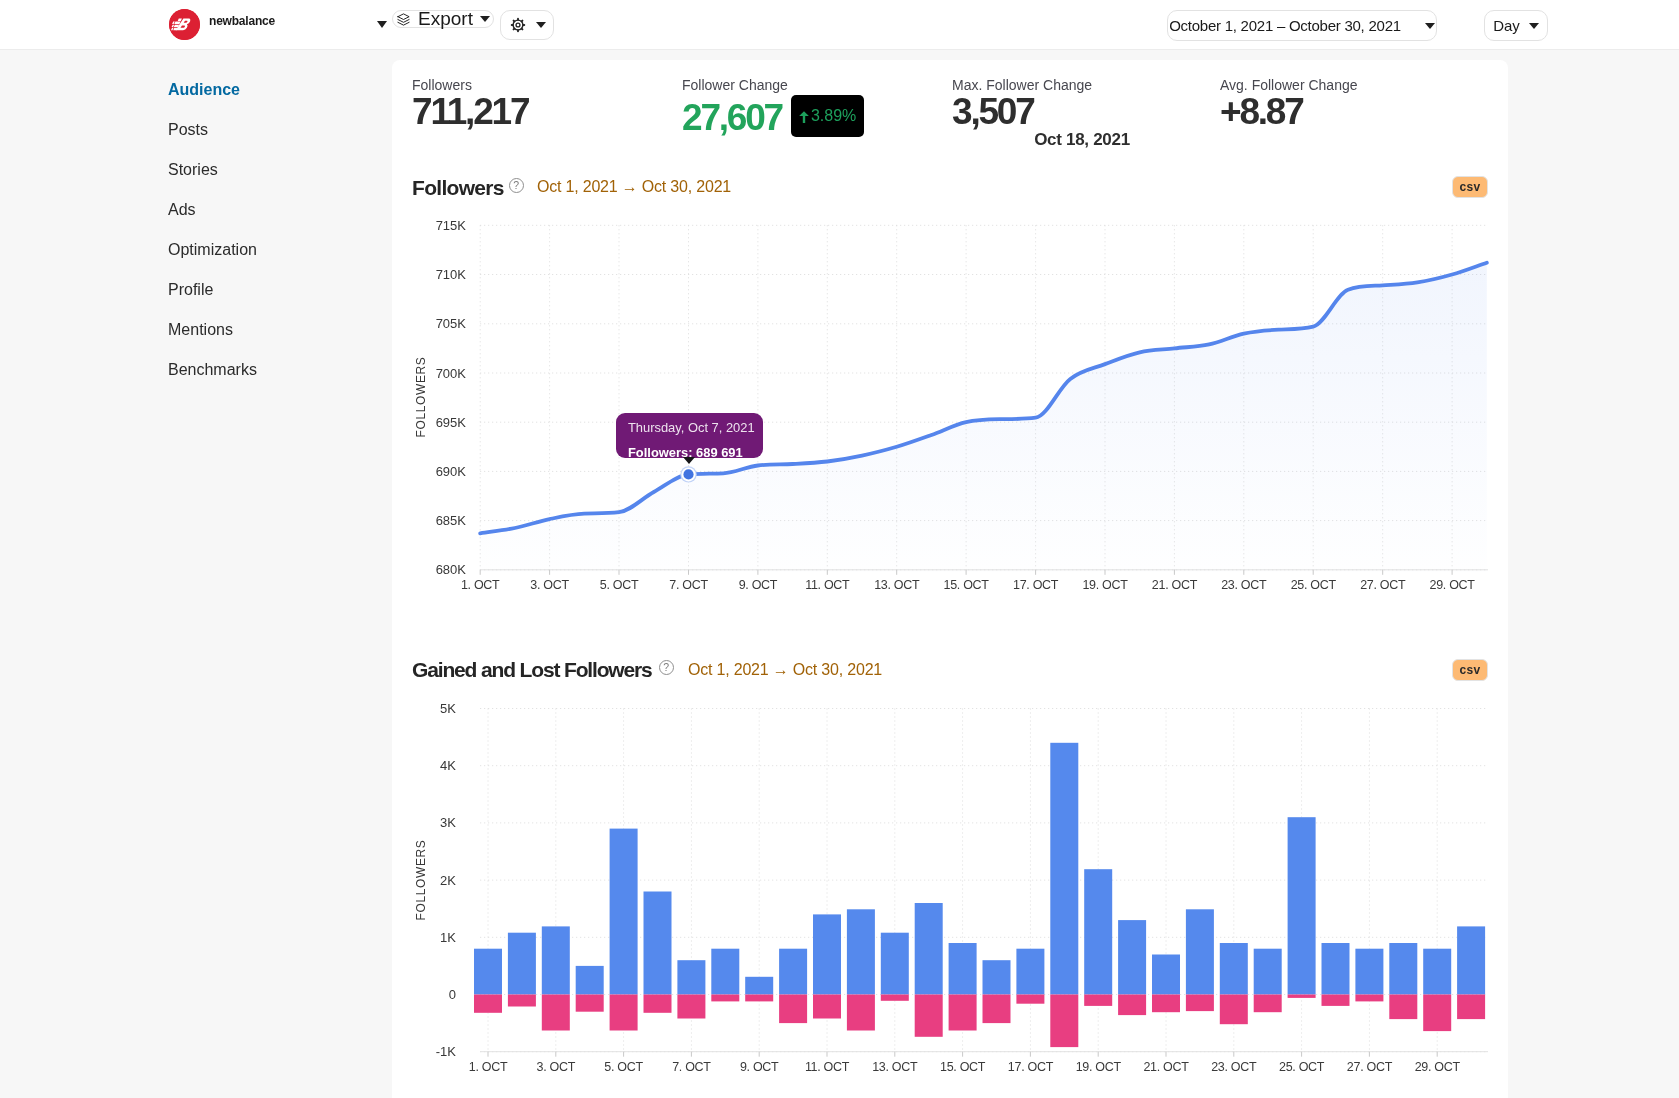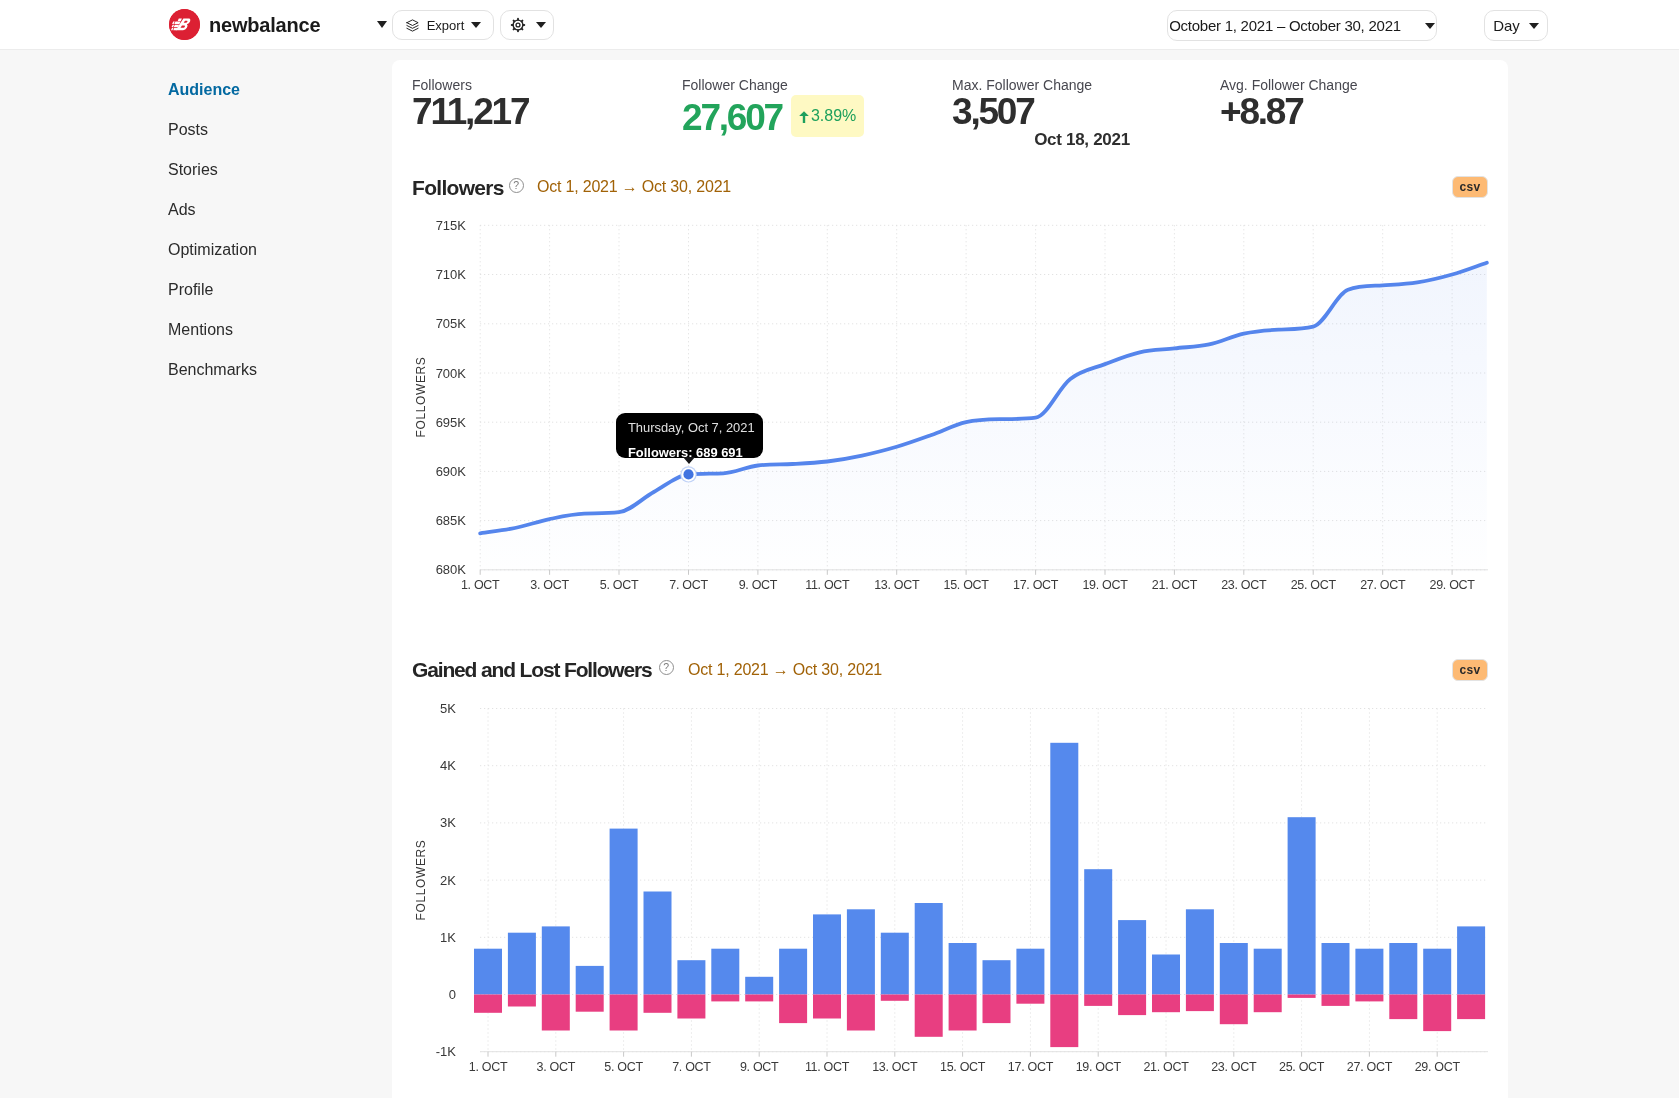--- a/index.html
+++ b/index.html
@@ -1,42 +1,42 @@
 <!DOCTYPE html>
 <html><head>
 <meta charset="utf-8">
 <style>
 * { margin:0; padding:0; box-sizing:border-box; }
 html,body { width:1679px; height:1098px; font-family:"Liberation Sans", sans-serif; background:#f7f7f7; overflow:hidden; }
 .header { position:absolute; left:0; top:0; width:1679px; height:50px; background:#fff; border-bottom:1px solid #ececec; z-index:5; }
 .avatar { position:absolute; left:169px; top:9px; width:31px; height:31px; border-radius:50%; background:#dc2033; overflow:hidden; }
-.brand { position:absolute; left:209px; top:14px; font-size:20px; font-weight:600; color:#1a1a1a; letter-spacing:-0.2px;}
+.brand { position:absolute; left:209px; top:14px; font-size:12px; font-weight:600; color:#1a1a1a; letter-spacing:-0.2px;}
 .caret { display:inline-block; width:0; height:0; border-left:5.5px solid transparent; border-right:5.5px solid transparent; border-top:7px solid #1f1f1f; }
 .hdrcaret { position:absolute; left:377px; top:21px; }
 .btn { position:absolute; background:#fff; border:1px solid #e2e2e2; border-radius:10px; display:flex; align-items:center; justify-content:center; color:#1a1a1a; }
-.btn-export { left:392px; top:10px; width:102px; height:30px; font-size:13px; gap:7px; }
+.btn-export { left:392px; top:10px; width:102px; height:18px; font-size:19px; gap:7px; }
 .btn-gear { left:500px; top:10px; width:54px; height:30px; gap:9px; }
 .btn-date { left:1167px; top:10px; width:270px; height:31px; font-size:15px; gap:24px; letter-spacing:-0.25px; }
 .btn-day { left:1484px; top:10px; width:64px; height:31px; font-size:15px; gap:9px; }
 .caret-sm { display:inline-block; width:0; height:0; border-left:5px solid transparent; border-right:5px solid transparent; border-top:6px solid #1f1f1f; }
 .sidebar { position:absolute; left:168px; top:70px; z-index:1; }
 .side-item { height:40px; font-size:16px; color:#2b2b2b; display:flex; align-items:center; }
 .side-item.active { font-weight:bold; color:#0369a1; }
 .card { position:absolute; left:392px; top:60px; width:1116px; height:1070px; background:#fff; border-radius:8px; }
 .stat { position:absolute; top:78px; }
 .stat .lb { font-size:14px; line-height:15px; color:#47474f; margin-bottom:0; }
 .stat .val { font-size:37px; line-height:34px; font-weight:bold; color:#2e2e2e; letter-spacing:-2.2px; margin-top:2px; }
 .stat .sub { font-size:17px; line-height:16px; font-weight:bold; color:#2e2e2e; margin-top:3px; letter-spacing:-0.3px;text-align:center; }
 .stat .val.green { color:#22a45b; }
-.badge { display:inline-flex; align-items:center; vertical-align:6px; margin-left:9px; background:#fef9c3; border-radius:5px; font-size:16px; font-weight:normal; letter-spacing:0; color:#1da05c; padding:4px 8px 4px 7px; gap:1px; }
+.badge { display:inline-flex; align-items:center; vertical-align:6px; margin-left:9px; background:#000000; border-radius:5px; font-size:16px; font-weight:normal; letter-spacing:0; color:#1da05c; padding:4px 8px 4px 7px; gap:1px; }
 .sec-title { position:absolute; left:412px; font-size:21px; font-weight:bold; color:#252525; letter-spacing:-0.7px;}
 .qmark { display:inline-block; vertical-align:6px; margin-left:5px; width:15px; height:15px; border:1.2px solid #8f8f8f; border-radius:50%; color:#7c7c7c; font-size:10.5px; font-weight:normal; text-align:center; line-height:13.5px; letter-spacing:0; }
 .sec-date { position:absolute; font-size:16px; color:#a16207; letter-spacing:-0.2px; }
 .csv { position:absolute; left:1452px; width:36px; height:22px; border:1px solid #e3e3e3; border-radius:6px; background:#fdba74; font-size:12px; font-weight:bold; color:#2b2b2b; text-align:center; line-height:20px; letter-spacing:0.3px;}
-.tooltip { position:absolute; left:616px; top:413px; width:147px; height:45px; background:#000000; border-radius:9px; color:#fff; padding:7px 0 0 12px; z-index:3;}
+.tooltip { position:absolute; left:616px; top:413px; width:147px; height:45px; background:#701a75; border-radius:9px; color:#fff; padding:7px 0 0 12px; z-index:3;}
 .tooltip:after { content:""; position:absolute; left:67px; bottom:-6px; width:0; height:0; border-left:6.5px solid transparent; border-right:6.5px solid transparent; border-top:7px solid #161618; }
 .tt1 { font-size:12.9px; color:rgba(255,255,255,0.88); }
 .tt2 { font-size:12.9px; font-weight:bold; margin-top:10px; }
 </style>
 </head>
 <body>
 <div class="card"></div>
 
 <div class="header">
   <div class="avatar"><svg width="31" height="31" viewBox="0 0 31 31">

